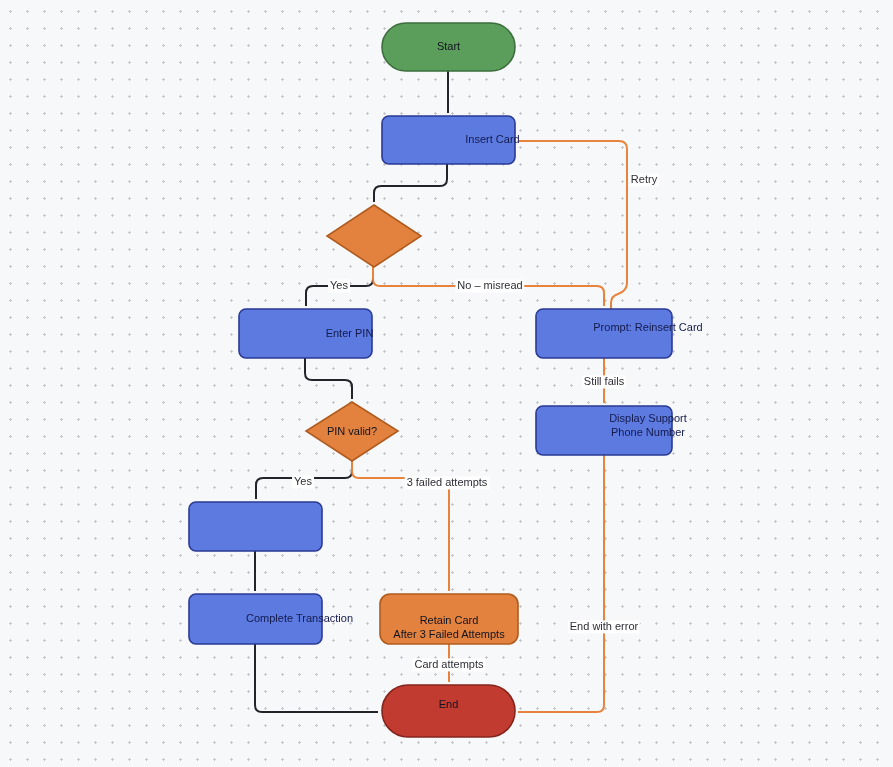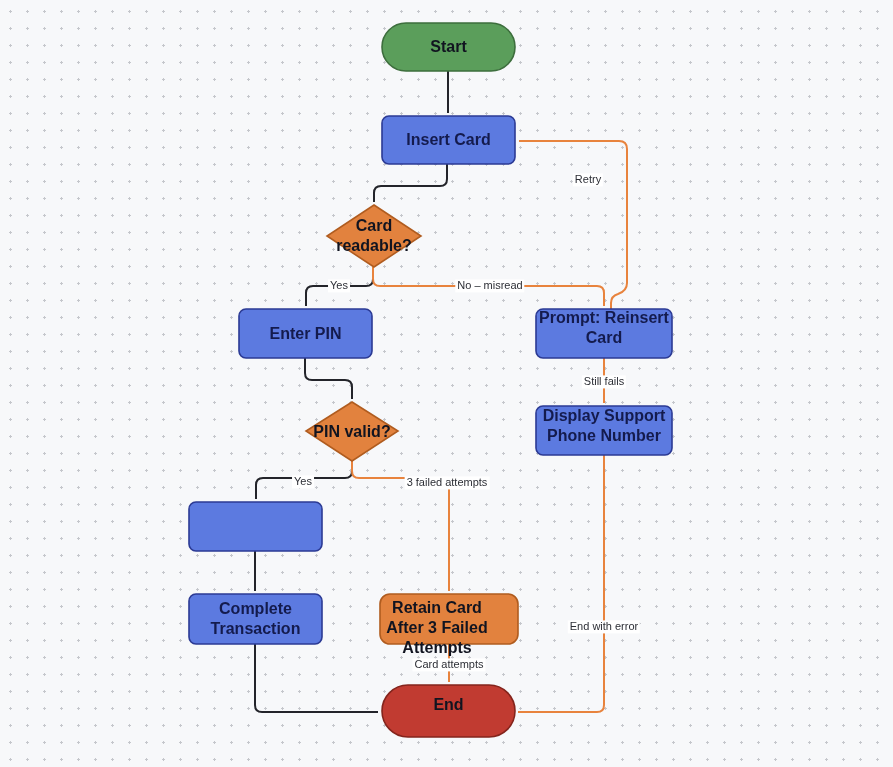--- a/index.html
+++ b/index.html
@@ -15,24 +15,24 @@
     background-size:17px 17px;
     background-position:2px 3px;
   }
   .edges{position:absolute;left:0;top:0;width:893px;height:767px;}
   .edges path{fill:none;}
   .edge-black{stroke:#23242a;stroke-width:2;}
   .edge-orange{stroke:#e8833d;stroke-width:2;}
 
   .node-label{
     position:absolute;display:flex;align-items:center;justify-content:center;
-    text-align:center;font-size:16px;line-height:1.25;
-    white-space:pre-line;pointer-events:none;color:#111420;font-weight:bold;
+    text-align:center;font-size:11px;line-height:1.25;
+    white-space:pre-line;pointer-events:none;color:#111420;
   }
-  .node-label.blue-text{color:#141b4d;}
+  .node-label.blue-text{color:#141b4d;padding-left:44px;}
 
   .edge-label{
     position:absolute;transform:translate(-50%,-50%);
     font-size:11px;color:#2d2f36;background:#ffffff;
     padding:0 2px;line-height:1.2;white-space:nowrap;pointer-events:none;
   }
 </style>
 </head>
 <body>
 
@@ -70,32 +70,31 @@
     <polygon points="352,402 398,431 352,461 306,431" fill="#e2823e" stroke="#b05c1f" stroke-width="1.6"></polygon>
     <rect x="536" y="406" width="136" height="49" rx="7" ry="7" fill="#5c7ae0" stroke="#2b3a94" stroke-width="1.6"></rect>
     <rect x="189" y="502" width="133" height="49" rx="7" ry="7" fill="#5c7ae0" stroke="#2b3a94" stroke-width="1.6"></rect>
     <rect x="189" y="594" width="133" height="50" rx="7" ry="7" fill="#5c7ae0" stroke="#2b3a94" stroke-width="1.6"></rect>
     <rect x="380" y="594" width="138" height="50" rx="10" ry="10" fill="#e2823e" stroke="#b05c1f" stroke-width="1.6"></rect>
     <rect x="382" y="685" width="133" height="52" rx="26" ry="26" fill="#c13b31" stroke="#84241c" stroke-width="1.6"></rect>
   </svg>
 
   <div class="node-label" style="left:382px;top:23px;width:133px;height:48px">Start</div>
   <div class="node-label blue-text" style="left:382px;top:116px;width:133px;height:48px">Insert Card</div>
-  <div class="node-label" style="left:327px;top:205px;width:94px;height:62px">Card readable?</div>
   <div class="node-label blue-text" style="left:239px;top:309px;width:133px;height:49px">Enter PIN</div>
   <div class="node-label blue-text" style="left:536px;top:309px;width:136px;height:38px">Prompt: Reinsert Card</div>
   <div class="node-label" style="left:306px;top:402px;width:92px;height:59px">PIN valid?</div>
   <div class="node-label blue-text" style="left:536px;top:406px;width:136px;height:39px">Display Support
 Phone Number</div>
   <div class="node-label blue-text" style="left:189px;top:594px;width:133px;height:50px">Complete Transaction</div>
-  <div class="node-label" style="left:368px;top:594px;width:138px;height:68px">Retain Card
+  <div class="node-label" style="left:380px;top:594px;width:138px;height:68px">Retain Card
 After 3 Failed Attempts</div>
   <div class="node-label" style="left:382px;top:685px;width:133px;height:40px">End</div>
 
-  <div class="edge-label" style="left:588px;top:180px">Retry</div>
+  <div class="edge-label" style="left:644px;top:180px">Retry</div>
   <div class="edge-label" style="left:490px;top:286px">No – misread</div>
   <div class="edge-label" style="left:339px;top:286px">Yes</div>
   <div class="edge-label" style="left:604px;top:382px">Still fails</div>
   <div class="edge-label" style="left:303px;top:482px">Yes</div>
   <div class="edge-label" style="left:447px;top:483px">3 failed attempts</div>
   <div class="edge-label" style="left:449px;top:665px">Card attempts</div>
   <div class="edge-label" style="left:604px;top:627px">End with error</div>
 
 </div>
 

